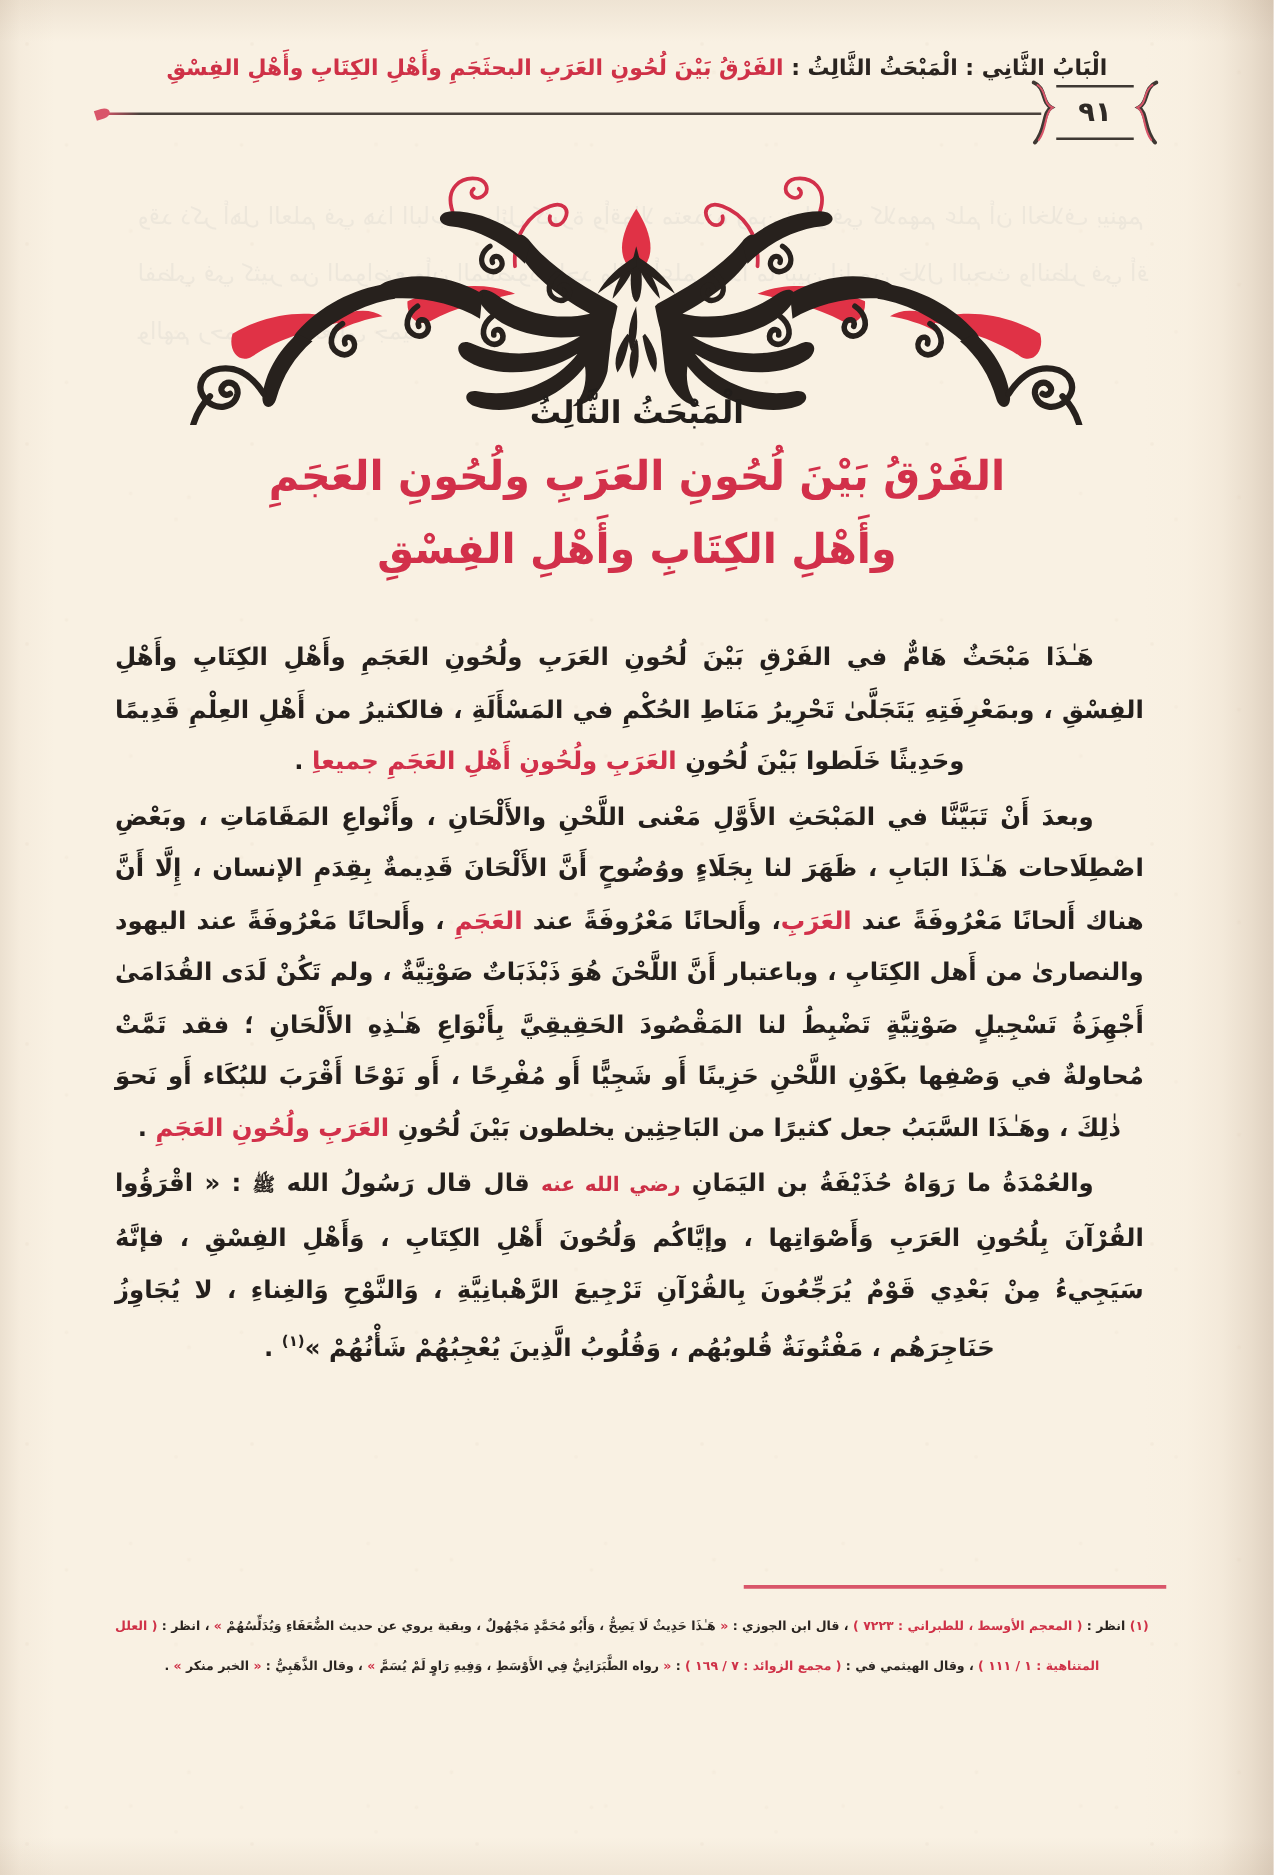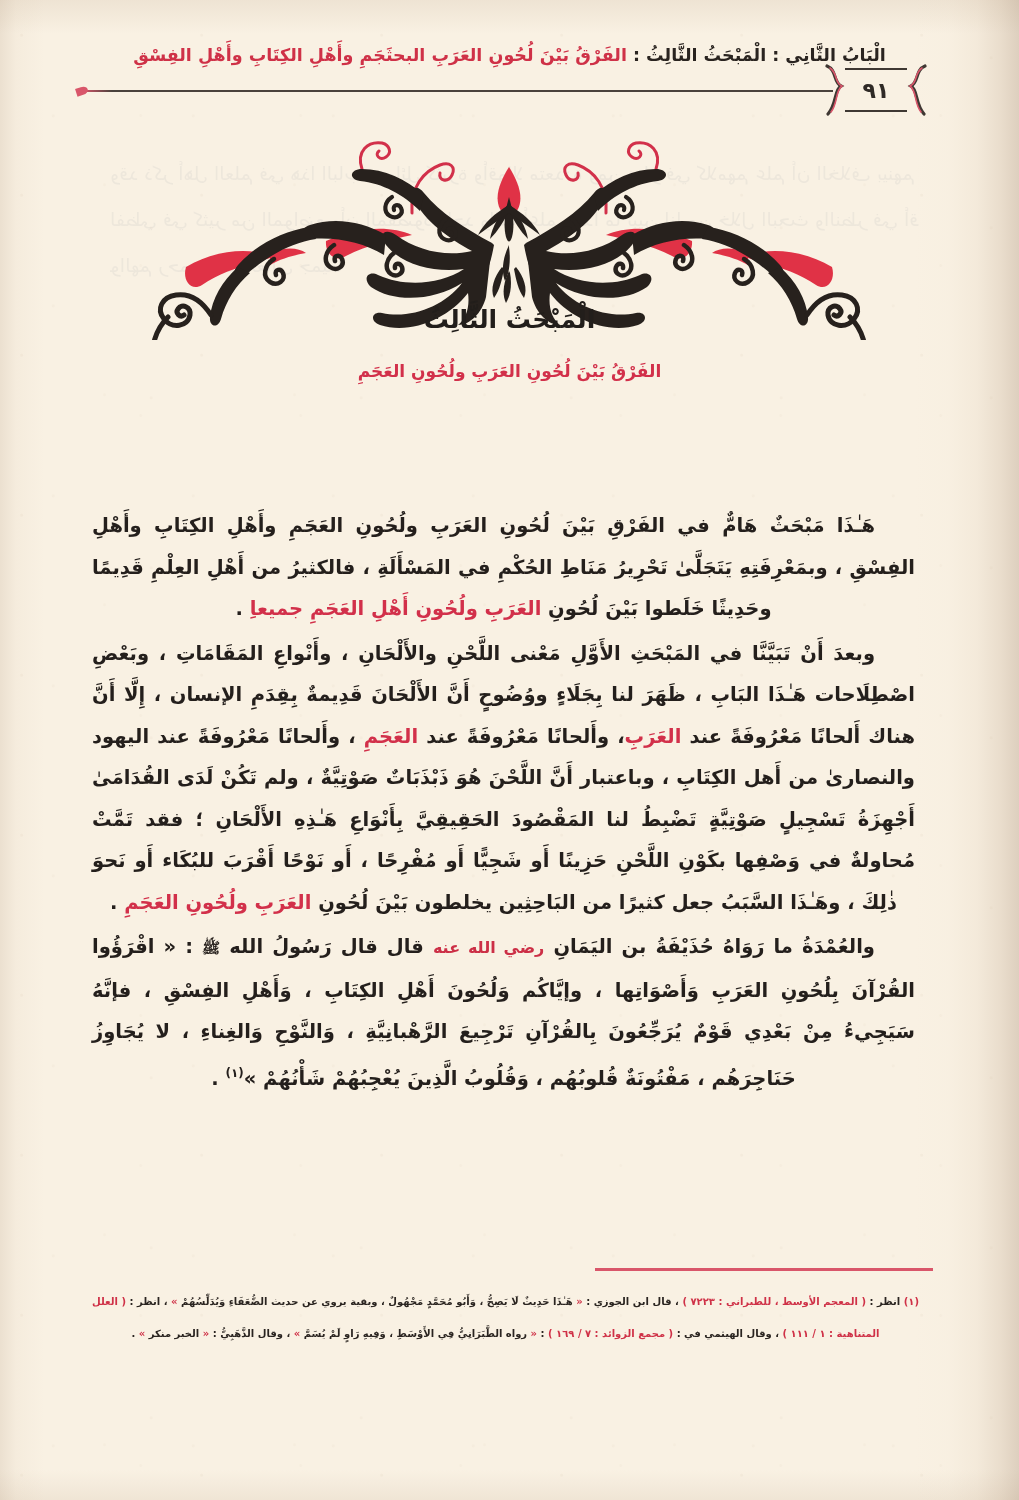--- a/index.html
+++ b/index.html
@@ -136,34 +136,34 @@
     position: absolute;
     top: 135px;
     right: 95px;
     width: 830px;
     height: 205px;
   }
 
   
   .title-block {
     position: absolute;
-    top: 298px;
+    top: 308px;
     right: 120px;
     left: 120px;
     text-align: center;
   }
   .t-main {
     font-size: 25px;
     font-weight: 700;
     color: #221e1b;
     line-height: 44px;
     letter-spacing: 0px;
   }
   .t-red {
-    font-size: 17px;
+    font-size: 33px;
     font-weight: 700;
     color: #d2304a;
     line-height: 58px;
   }
 
   
   .body {
     position: absolute;
     top: 505px;
     right: 104px;
@@ -330,20 +330,21 @@
       <path d="M240 110 C231 116,229 127,236 132 C243 137,251 131,248 124 C246 119,239 120,241 126" fill="none" stroke="#27211d" stroke-width="4.5" stroke-linecap="round"></path>
       <path d="M180 124 C170 130,168 142,176 147 C184 152,192 145,189 138 C187 133,180 134,182 140" fill="none" stroke="#27211d" stroke-width="4.5" stroke-linecap="round"></path>
       <path d="M352 84 C344 90,343 100,350 104 C357 108,364 102,361 96 C359 91,352 93,354 98" fill="none" stroke="#27211d" stroke-width="4.2" stroke-linecap="round"></path>
       <path d="M298 62 C290 67,289 77,296 81 C303 85,310 79,307 73 C305 68,298 70,300 75" fill="none" stroke="#27211d" stroke-width="4.2" stroke-linecap="round"></path>
     </g>
   </svg>
 
   <div class="title-block">
     <div class="t-main">الْمَبْحَثُ الثَّالِثُ</div>
     <div class="t-red">الفَرْقُ بَيْنَ لُحُونِ العَرَبِ ولُحُونِ العَجَمِ</div>
+    <div class="t-red">وأَهْلِ الكِتَابِ وأَهْلِ الفِسْقِ</div>
   </div>
 
   <div class="body">
 
     <p class="para indent"><span>هَـٰذَا مَبْحَثٌ هَامٌّ في الفَرْقِ بَيْنَ لُحُونِ العَرَبِ ولُحُونِ العَجَمِ وأَهْلِ الكِتَابِ وأَهْلِ الفِسْقِ ، وبمَعْرِفَتِهِ يَتَجَلَّىٰ تَحْرِيرُ مَنَاطِ الحُكْمِ في المَسْأَلَةِ ، فالكثيرُ من أَهْلِ العِلْمِ قَدِيمًا وحَدِيثًا خَلَطوا بَيْنَ لُحُونِ </span><span class="r">العَرَبِ ولُحُونِ أَهْلِ العَجَمِ جميعاِ</span><span> .</span></p>
 
     <p class="para indent"><span>وبعدَ أَنْ تَبَيَّنَّا في المَبْحَثِ الأَوَّلِ مَعْنى اللَّحْنِ والأَلْحَانِ ، وأَنْواعِ المَقَامَاتِ ، وبَعْضِ اصْطِلَاحات هَـٰذَا البَابِ ، ظَهَرَ لنا بِجَلَاءٍ ووُضُوحٍ أَنَّ الأَلْحَانَ قَدِيمةٌ بِقِدَمِ الإنسان ، إِلَّا أَنَّ هناك أَلحانًا مَعْرُوفَةً عند </span><span class="r">العَرَبِ</span><span>، وأَلحانًا مَعْرُوفَةً عند </span><span class="r">العَجَمِ</span><span> ، وأَلحانًا مَعْرُوفَةً عند اليهود والنصارىٰ من أَهل الكِتَابِ ، وباعتبار أَنَّ اللَّحْنَ هُوَ ذَبْذَبَاتٌ صَوْتِيَّةٌ ، ولم تَكُنْ لَدَى القُدَامَىٰ أَجْهِزَةُ تَسْجِيلٍ صَوْتِيَّةٍ تَضْبِطُ لنا المَقْصُودَ الحَقِيقِيَّ بِأَنْوَاعِ هَـٰذِهِ الأَلْحَانِ ؛ فقد تَمَّتْ مُحاولةٌ في وَصْفِها بكَوْنِ اللَّحْنِ حَزِينًا أَو شَجِيًّا أَو مُفْرِحًا ، أَو نَوْحًا أَقْرَبَ للبُكَاء أَو نَحوَ ذٰلِكَ ، وهَـٰذَا السَّبَبُ جعل كثيرًا من البَاحِثِين يخلطون بَيْنَ لُحُونِ </span><span class="r">العَرَبِ ولُحُونِ العَجَمِ</span><span> .</span></p>
 
     <p class="para indent hadith"><span>والعُمْدَةُ ما رَوَاهُ حُذَيْفَةُ بن اليَمَانِ </span><span class="honor">رضي الله عنه</span><span> قال قال رَسُولُ الله </span><span class="sallam">ﷺ</span><span> : « اقْرَؤُوا القُرْآنَ بِلُحُونِ العَرَبِ وَأَصْوَاتِها ، وإيَّاكُم وَلُحُونَ أَهْلِ الكِتَابِ ، وَأَهْلِ الفِسْقِ ، فإنَّهُ سَيَجِيءُ مِنْ بَعْدِي قَوْمٌ يُرَجِّعُونَ بِالقُرْآنِ تَرْجِيعَ الرَّهْبانِيَّةِ ، وَالنَّوْحِ وَالغِناءِ ، لا يُجَاوِزُ حَنَاجِرَهُم ، مَفْتُونَةٌ قُلوبُهُم ، وَقُلُوبُ الَّذِينَ يُعْجِبُهُمْ شَأْنُهُمْ »</span><span class="sup">(١)</span><span> .</span></p>
 

